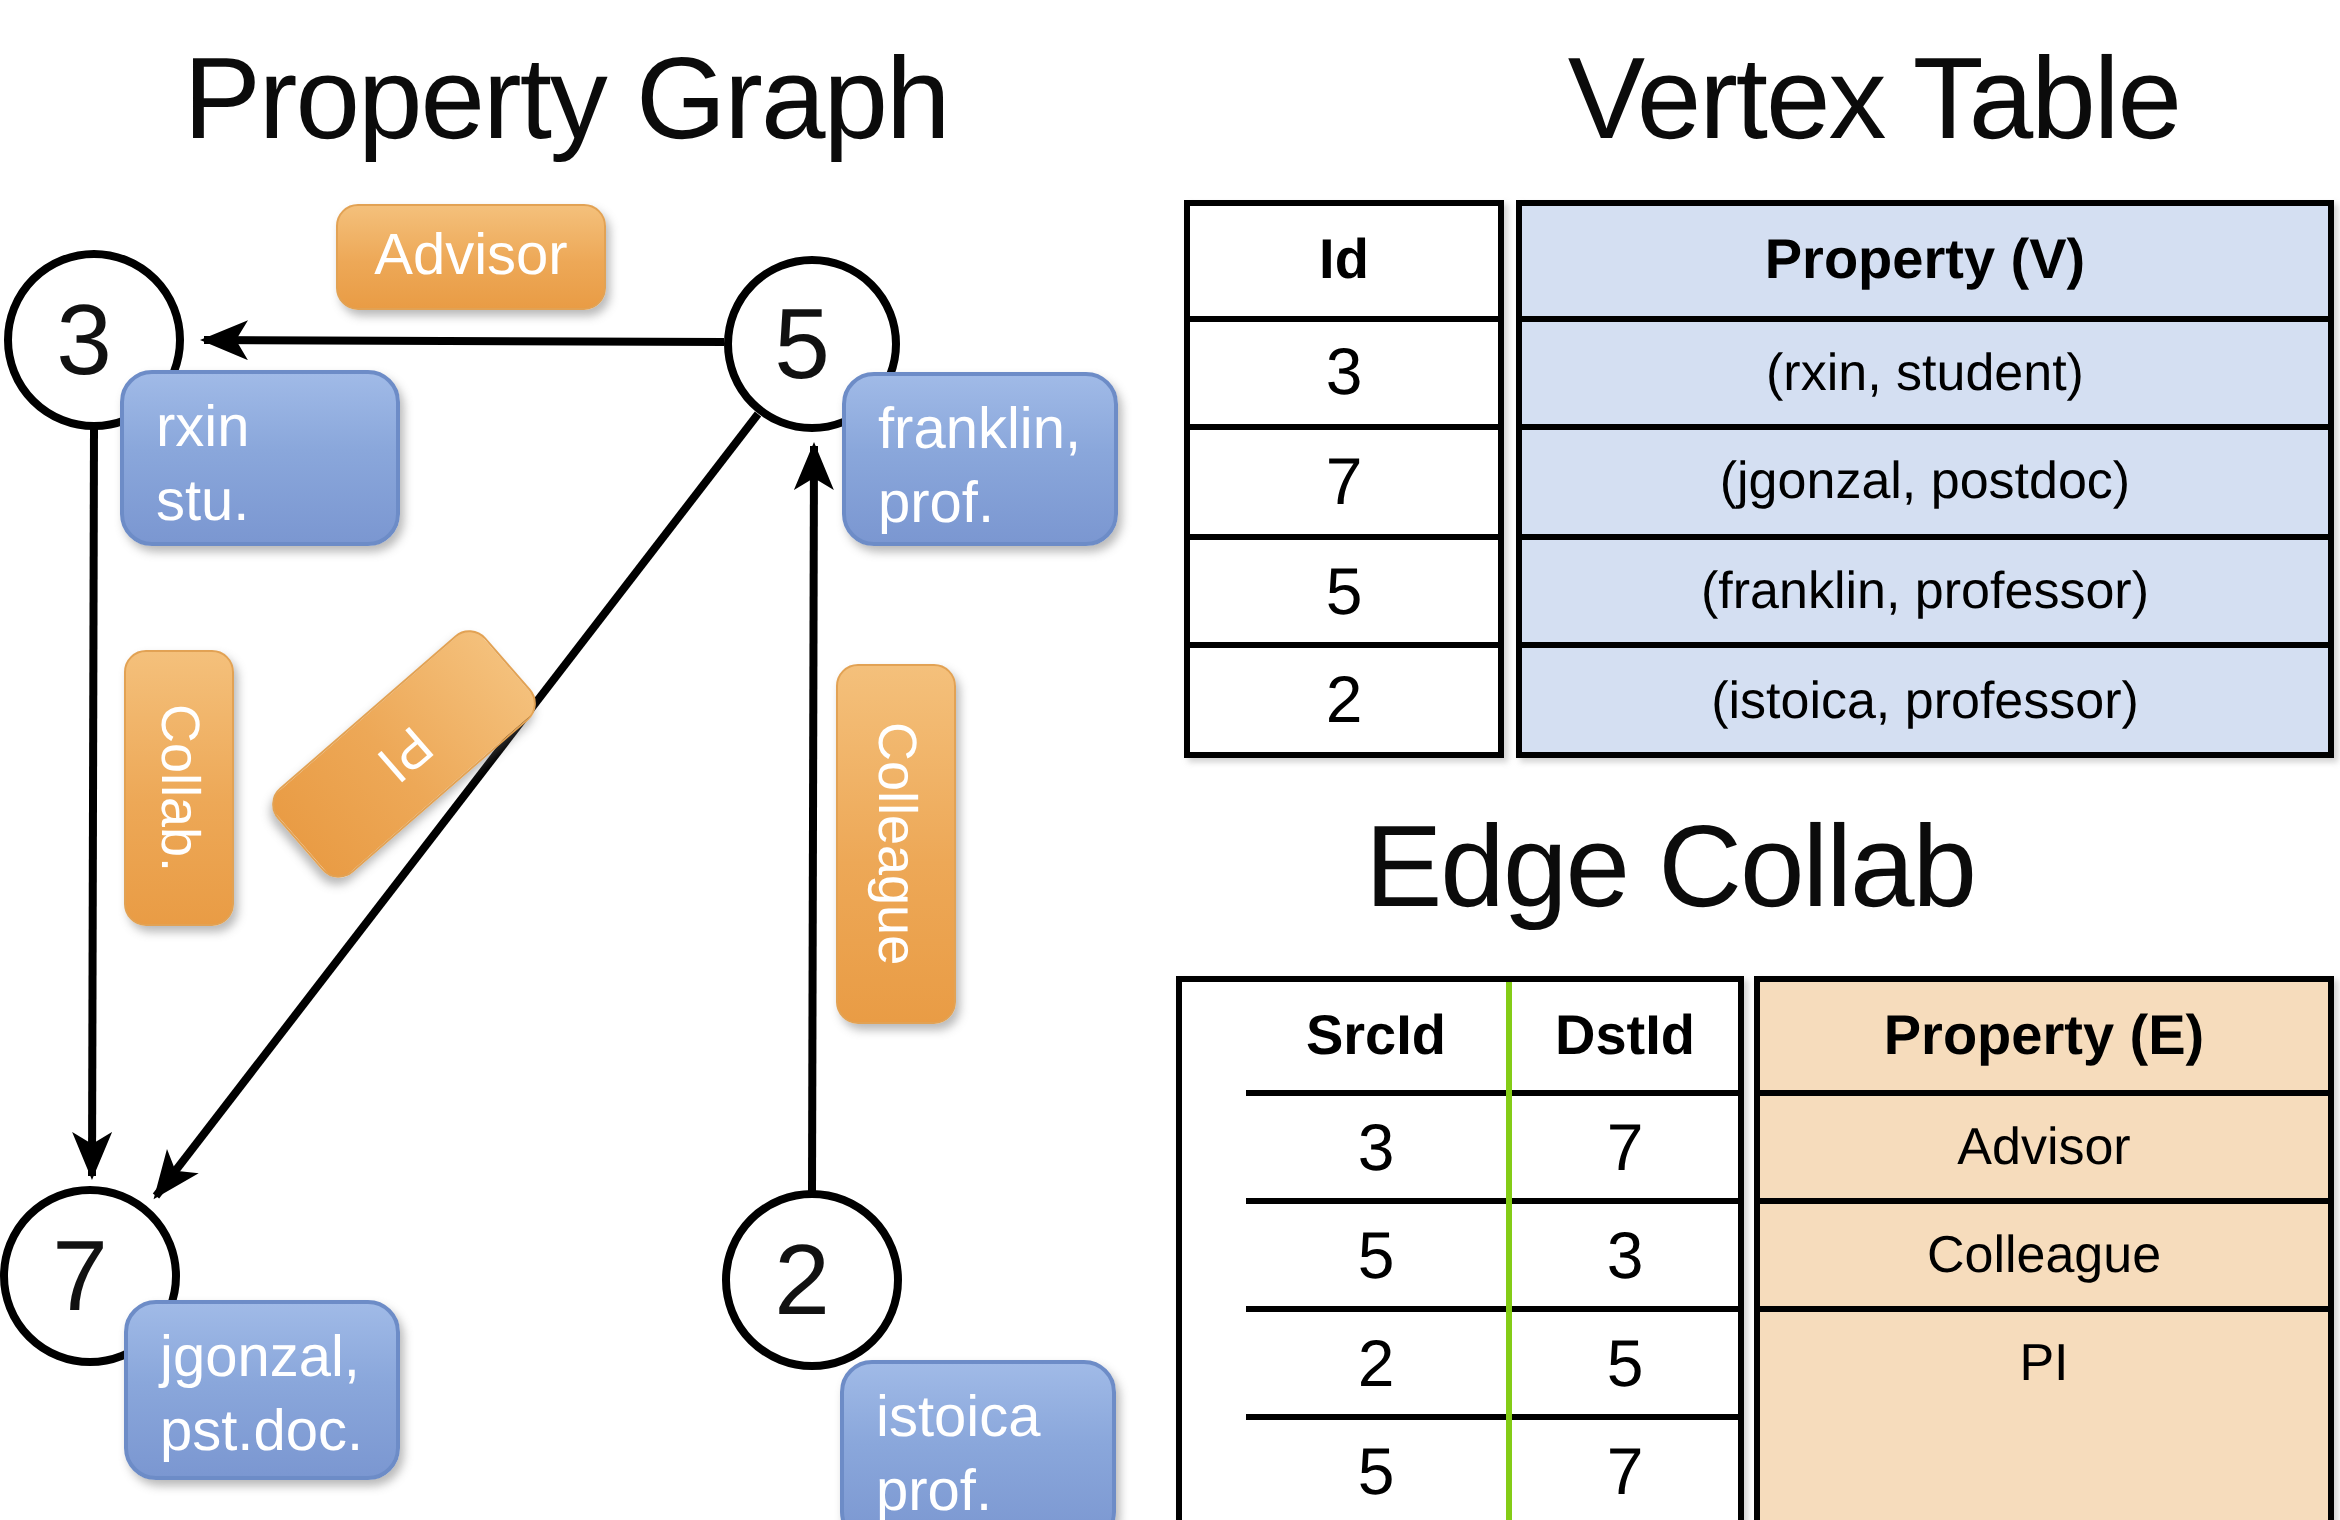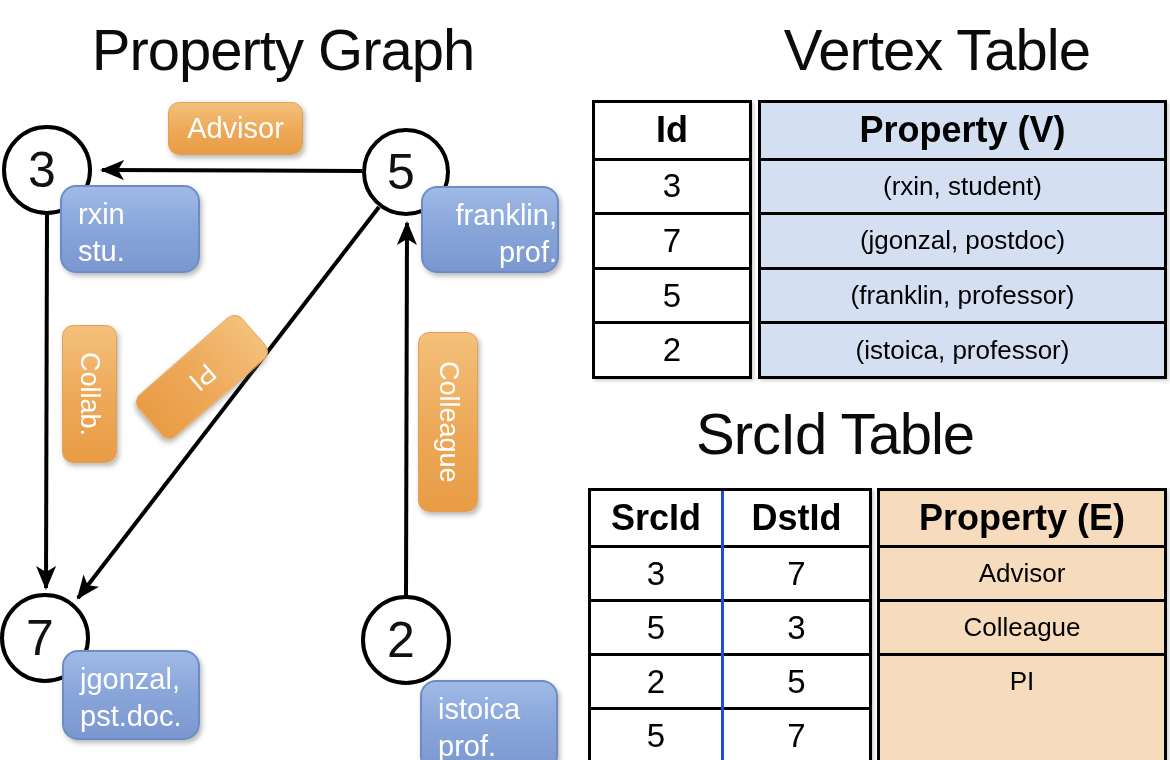--- a/index.html
+++ b/index.html
@@ -42,36 +42,36 @@
   .tblock{
     position:absolute;border:3px solid #000;background:#fff;box-sizing:border-box;
     box-shadow:2px 2px 3px rgba(140,140,140,0.4);
   }
   .tblock.bluefill{background:#d4dff2;}
   .tblock.orangefill{background:#f6dcbc;}
   .cell{
     display:flex;align-items:center;justify-content:center;
     border-top:3px solid #000;font-size:33px;box-sizing:border-box;white-space:nowrap;
   }
-  .cell.hdr{border-top:none;font-weight:bold;font-size:36px;}
+  .cell.hdr{border-top:none;font-weight:bold;font-size:28px;}
   .vcell{height:54.6px;}
   .ecell{height:54px;}
   .cell.prop{font-size:26px;}
   .twocol{display:flex;height:100%;}
   .twocol .col{display:flex;flex-direction:column;}
-  .twocol .col.first{border-right:3px solid #1d4ed8;}
+  .twocol .col.first{border-right:3px solid #84cc16;margin-left:32px;}
 </style>
 </head>
 <body>
 
 <div class="canvas">
 
   <div class="title" style="left:23px;top:16px;width:520px;">Property Graph</div>
   <div class="title" style="left:580px;top:16px;width:510px;text-align:right;">Vertex Table</div>
-  <div class="title" style="left:580px;top:400px;width:510px;">SrcId Table</div>
+  <div class="title" style="left:580px;top:400px;width:510px;">Edge Collab</div>
 
   <svg class="edges" width="580" height="760" viewBox="0 0 580 760">
     <defs>
       <marker id="arrow" markerUnits="userSpaceOnUse" markerWidth="28" markerHeight="22" refX="22" refY="10" orient="auto">
         <polygon points="0,0 24,10 0,20 6,10" fill="#000"></polygon>
       </marker>
     </defs>
     <line x1="362" y1="171" x2="102" y2="170" stroke="#000" stroke-width="4" marker-end="url(#arrow)"></line>
     <line x1="47" y1="214" x2="46" y2="588" stroke="#000" stroke-width="4" marker-end="url(#arrow)"></line>
     <line x1="379" y1="207" x2="78" y2="598" stroke="#000" stroke-width="4" marker-end="url(#arrow)"></line>
@@ -88,21 +88,21 @@
     <span>7</span>
   </div>
   <div class="node" style="left:361px;top:595px;width:90px;height:90px;">
     <span>2</span>
   </div>
 
   <div class="vbox" style="left:60px;top:185px;width:140px;height:88px;">
     <div>rxin</div>
     <div>stu.</div>
   </div>
-  <div class="vbox" style="left:421px;top:186px;width:138px;height:87px;text-align:right;">
+  <div class="vbox" style="left:421px;top:186px;width:138px;height:87px;">
     <div>franklin,</div>
     <div>prof.</div>
   </div>
   <div class="vbox" style="left:62px;top:650px;width:138px;height:90px;">
     <div>jgonzal,</div>
     <div>pst.doc.</div>
   </div>
   <div class="vbox" style="left:420px;top:680px;width:138px;height:92px;">
     <div>istoica</div>
     <div>prof.</div>

